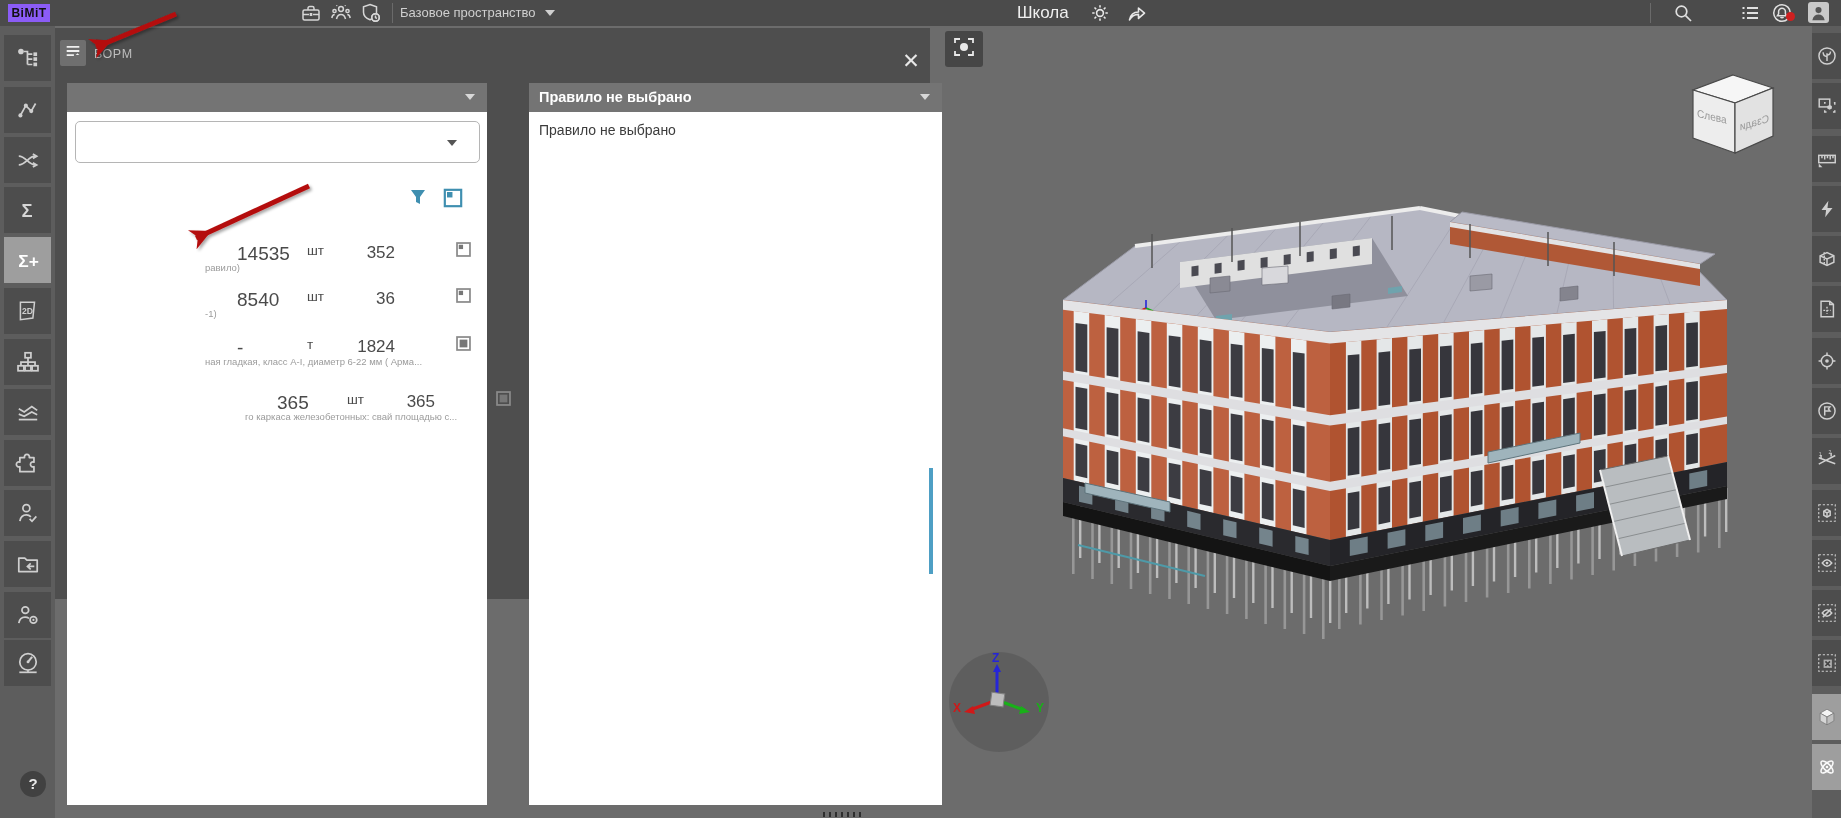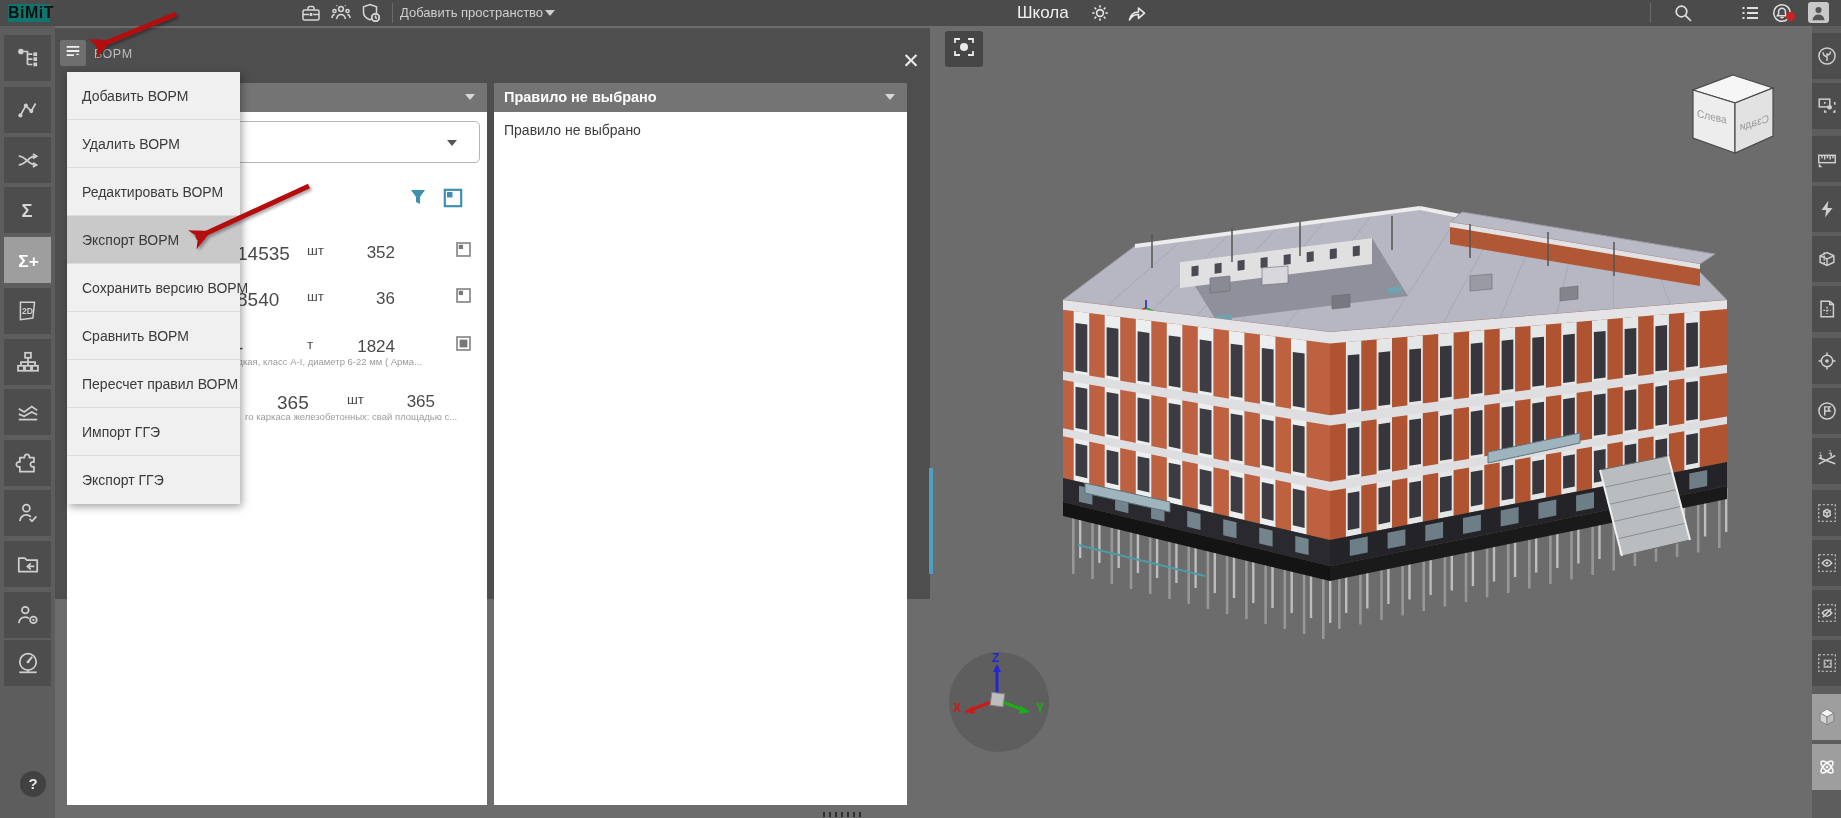--- a/index.html
+++ b/index.html
@@ -1,21 +1,21 @@
 <!DOCTYPE html>
 <html><head>
 <meta charset="utf-8">
 <style>
   html,body{margin:0;padding:0;background:#3a3a3a;}
   *{box-sizing:border-box;font-family:"Liberation Sans","DejaVu Sans",sans-serif;}
   #stage{position:relative;width:1841px;height:818px;background:#6c6c6c;overflow:hidden;}
   
   #topbar{position:absolute;left:0;top:0;width:1841px;height:26px;background:#4b4b4b;z-index:40;}
-  .logo{position:absolute;left:8px;top:4px;width:42px;height:18px;background:#0f766e;color:#111;
-        font-weight:bold;font-size:16px;text-align:center;line-height:18px;letter-spacing:.5px;}
+  .logo{position:absolute;left:8px;top:4px;width:42px;height:18px;background:#8b5cf6;color:#111;
+        font-weight:bold;font-size:12px;text-align:center;line-height:18px;letter-spacing:.5px;}
   .tb-ico{position:absolute;top:2px;width:22px;height:22px;color:#d6d6d6;}
   .tb-ico svg{width:22px;height:22px;display:block;}
   .tb-sep{position:absolute;top:3px;width:1px;height:20px;background:#6a6a6a;}
   .ws-label{position:absolute;left:400px;top:5px;color:#cfcfcf;font-size:13px;}
   .caret{width:0;height:0;border-left:5px solid transparent;border-right:5px solid transparent;border-top:6px solid #cfcfcf;}
   #ws-caret{position:absolute;left:545px;top:10px;}
   .proj{position:absolute;top:3px;color:#f0f0f0;font-size:17px;font-weight:500;}
   .bell-dot{position:absolute;left:1786px;top:12px;width:9px;height:9px;border-radius:50%;background:#cf2020;z-index:41;}
   .avatar{position:absolute;left:1808px;top:2px;width:21px;height:21px;border-radius:3px;background:#c9c9c9;}
   
@@ -33,21 +33,21 @@
   #scene{position:absolute;left:0;top:0;z-index:6;pointer-events:none;}
   #overlay3d{position:absolute;left:0;top:0;z-index:11;pointer-events:none;}
   
   #worm-win{position:absolute;left:55px;top:28px;width:875px;height:571px;background:#4e4e4e;z-index:20;padding-left:12px;}
   #hamburger{position:absolute;left:5px;top:12px;width:26px;height:26px;background:#6f6f6f;border-radius:2px;
              display:flex;align-items:center;justify-content:center;}
   #win-title{position:absolute;left:39px;top:19px;color:#bdbdbd;font-size:12.5px;letter-spacing:.6px;}
   #win-close{position:absolute;left:845px;top:22px;width:22px;height:22px;color:#e8e8e8;font-size:21px;line-height:22px;text-align:center;}
   .panel{position:absolute;top:55px;height:722px;background:#fff;}
   #panel1{left:12px;width:420px;}
-  #panel2{left:439px;width:413px;}
+  #panel2{left:474px;width:413px;}
   .p-head{position:absolute;left:0;top:0;right:0;height:29px;background:#747474;}
   .p-head .caret{position:absolute;right:12px;top:11px;border-top-color:#d8d8d8;}
   .p-head .htxt{position:absolute;left:10px;top:6px;color:#fff;font-size:14.5px;font-weight:bold;}
   .p-body-txt{position:absolute;left:10px;top:39px;color:#3c3c3c;font-size:14px;}
   
   #p1-select{position:absolute;left:8px;top:38px;width:405px;height:42px;border:1px solid #b5b5b5;border-radius:5px;background:#fff;}
   #p1-select .caret{position:absolute;right:22px;top:18px;border-top-color:#555;}
   #p1-filterrow{position:absolute;right:10px;top:103px;width:70px;height:24px;}
   #p1-filterrow svg{display:inline-block;vertical-align:top;}
   .trow{position:absolute;left:0;width:420px;height:44px;}
@@ -367,21 +367,21 @@
       </span>
     <span class="tb-ico" style="left:360px">
       <svg viewBox="0 0 22 22" fill="none" stroke="#d6d6d6" stroke-width="1.5">
         <path d="M10 2.5l6.5 2.3v5.4c0 3.8-2.8 6.2-6.5 7.6C6.3 16.4 3.5 14 3.5 10.2V4.8z"></path>
         <circle cx="15.5" cy="15.5" r="3.8" fill="#4b4b4b"></circle>
           <circle cx="15.5" cy="15.5" r="3.8"></circle>
         <path d="M15.5 13.6v2l1.4.9"></path>
       </svg>
       </span>
     <div class="tb-sep" style="left:392px"></div>
-    <span class="ws-label">Добавить пространство</span>
+    <span class="ws-label">Базовое пространство</span>
     <span id="ws-caret" class="caret"></span>
     <span class="proj" style="left:1017px">Школа</span>
     <span class="tb-ico" style="left:1089px">
       <svg viewBox="0 0 22 22" fill="none" stroke="#e8e8e8" stroke-width="1.6">
         <circle cx="11" cy="11" r="3.4"></circle>
         <path d="M11 3.2v2.4M11 16.4v2.4M3.2 11h2.4M16.4 11h2.4M5.5 5.5l1.7 1.7M14.8 14.8l1.7 1.7M16.5 5.5l-1.7 1.7M7.2 14.8l-1.7 1.7"></path>
       </svg>
       </span>
     <span class="tb-ico" style="left:1126px">
       <svg viewBox="0 0 22 22" fill="none" stroke="#e8e8e8" stroke-width="1.6" stroke-linejoin="round">
@@ -752,31 +752,20 @@
         <span class="htxt">Правило не выбрано</span>
         <span class="caret"></span>
       </div>
       <div class="p-body-txt">Правило не выбрано</div>
     </div>
 
     <div id="blue-thumb"></div>
     <div id="win-bottom-ticks"></div>
   </div>
 
-  <div id="menu">
-      <div class="menu-item">Добавить ВОРМ</div>
-      <div class="menu-item">Удалить ВОРМ</div>
-      <div class="menu-item">Редактировать ВОРМ</div>
-      <div class="menu-item active">Экспорт ВОРМ</div>
-      <div class="menu-item">Сохранить версию ВОРМ</div>
-      <div class="menu-item">Сравнить ВОРМ</div>
-      <div class="menu-item">Пересчет правил ВОРМ</div>
-      <div class="menu-item">Импорт ГГЭ</div>
-      <div class="menu-item">Экспорт ГГЭ</div>
-    </div>
 
   <svg id="arrows" width="1841" height="818">
     <defs>
       <marker id="ah" viewBox="0 0 10 10" refX="8" refY="5" markerWidth="4.2" markerHeight="4.2" orient="auto">
         <path d="M10 0L0 5l10 5 -3-5z" fill="#b40f0f"></path>
       </marker>
       <filter id="sh" x="-30%" y="-30%" width="160%" height="160%">
         <feDropShadow dx="2" dy="2" stdDeviation="1.6" flood-color="#000" flood-opacity="0.35"></feDropShadow>
       </filter>
     </defs>

